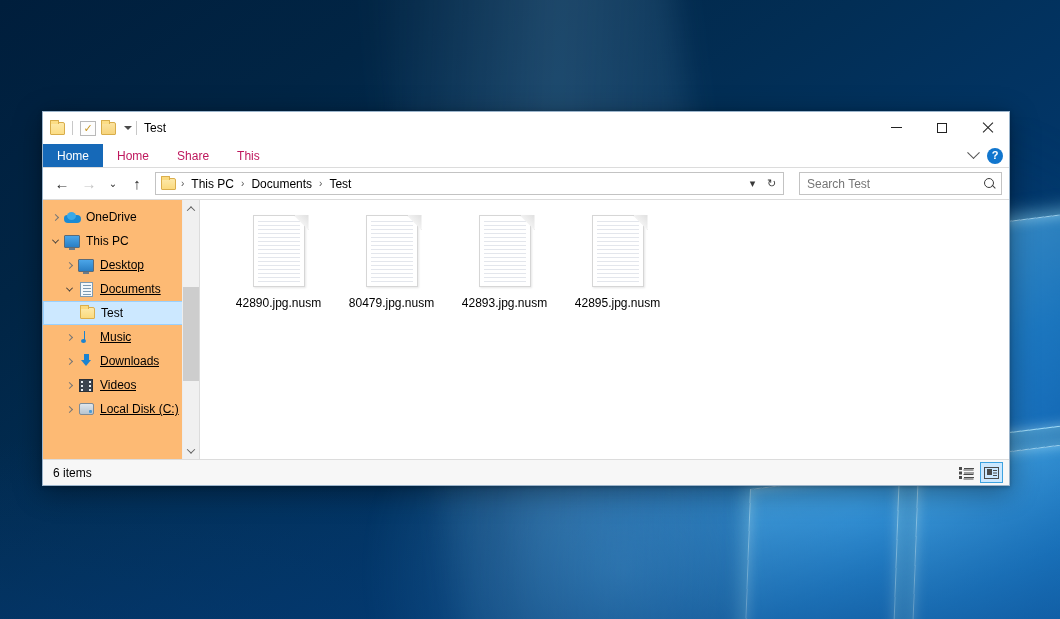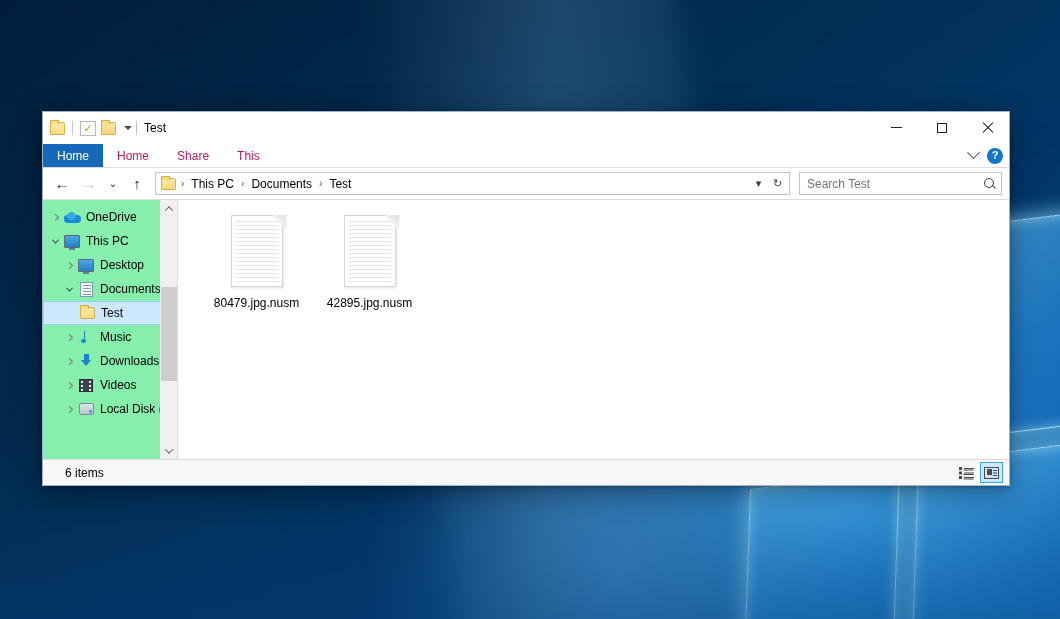--- a/index.html
+++ b/index.html
@@ -237,21 +237,21 @@
     display: flex; align-items: center; justify-content: center;
     font-size: 11px; color: #3a3a3a;
   }
 
   .searchbox {
     width: 203px; height: 23px;
     border: 1px solid #c3c3c3;
     background: #fff;
     display: flex; align-items: center;
     padding: 0 4px 0 7px;
-    margin-left: 6px;
+    margin-left: 12px;
   }
   .searchbox input {
     flex: 1; border: none; outline: none;
     font-family: "Liberation Sans", sans-serif;
     font-size: 12px; color: #767676;
     background: transparent;
   }
   .search-ico {
     width: 14px; height: 14px; position: relative; flex: 0 0 auto;
   }
@@ -266,22 +266,22 @@
 
   
   .body {
     flex: 1;
     display: flex;
     border-top: 1px solid #dcdcdc;
     min-height: 0;
   }
 
   .navpane {
-    width: 134px;
-    background: #86efac;
+    width: 156px;
+    background: #fdba74;
     position: relative;
     flex: 0 0 auto;
     padding-top: 5px;
     overflow: hidden;
   }
   .treeitem {
     height: 24px;
     display: flex;
     align-items: center;
     padding-left: 4px;
@@ -307,21 +307,21 @@
     border-bottom: 1.6px solid #3a3a3a;
     transform: rotate(45deg) translate(-1px,-1px);
   }
   .ti-icon {
     width: 18px; height: 16px; flex: 0 0 auto;
     margin-right: 5px;
     display: flex; align-items: center; justify-content: center;
   }
   .ti-label { overflow: hidden; text-overflow: ellipsis; }
   .indent-1 { padding-left: 4px; }
-  .indent-2 { padding-left: 18px; }
+  .indent-2 { padding-left: 18px; text-decoration: underline; }
   .indent-3 { padding-left: 34px; }
 
   
   .ic-onedrive {
     width: 17px; height: 11px; position: relative;
   }
   .ic-onedrive::before {
     content: ""; position: absolute; left: 0; bottom: 0;
     width: 17px; height: 8px; background: #1a8ad4; border-radius: 5px 6px 6px 6px;
   }
@@ -512,21 +512,21 @@
     overflow: hidden;
   }
 
   
   .statusbar {
     height: 26px;
     background: #f7f7f7;
     border-top: 1px solid #dcdcdc;
     display: flex;
     align-items: center;
-    padding: 0 6px 0 22px;
+    padding: 0 6px 0 10px;
     flex: 0 0 auto;
     font-size: 12px;
     color: #000;
   }
   .status-left { flex: 1; }
   .viewbtns { display: flex; gap: 2px; align-items: center; }
   .viewbtn {
     width: 23px; height: 21px;
     display: flex; align-items: center; justify-content: center;
     border: 1px solid transparent;
@@ -742,32 +742,50 @@
         <div class="sb-arrow">
             <span class="down"></span>
           </div>
       </div>
     </div>
 
     <div class="nav-divider"></div>
 
     <div class="content">
 
+      <div class="fileitem">
+        <div class="file-icon">
+          <div class="page">
+              <div class="lines"></div>
+            </div>
+          <div class="fold-shade"></div>
+        </div>
+        <div class="file-label">42890.jpg.nusm</div>
+      </div>
 
       <div class="fileitem">
         <div class="file-icon">
           <div class="page">
               <div class="lines"></div>
             </div>
           <div class="fold-shade"></div>
         </div>
         <div class="file-label">80479.jpg.nusm</div>
       </div>
 
 
+      <div class="fileitem">
+        <div class="file-icon">
+          <div class="page">
+              <div class="lines"></div>
+            </div>
+          <div class="fold-shade"></div>
+        </div>
+        <div class="file-label">42893.jpg.nusm</div>
+      </div>
 
 
       <div class="fileitem">
         <div class="file-icon">
           <div class="page">
               <div class="lines"></div>
             </div>
           <div class="fold-shade"></div>
         </div>
         <div class="file-label">42895.jpg.nusm</div>

